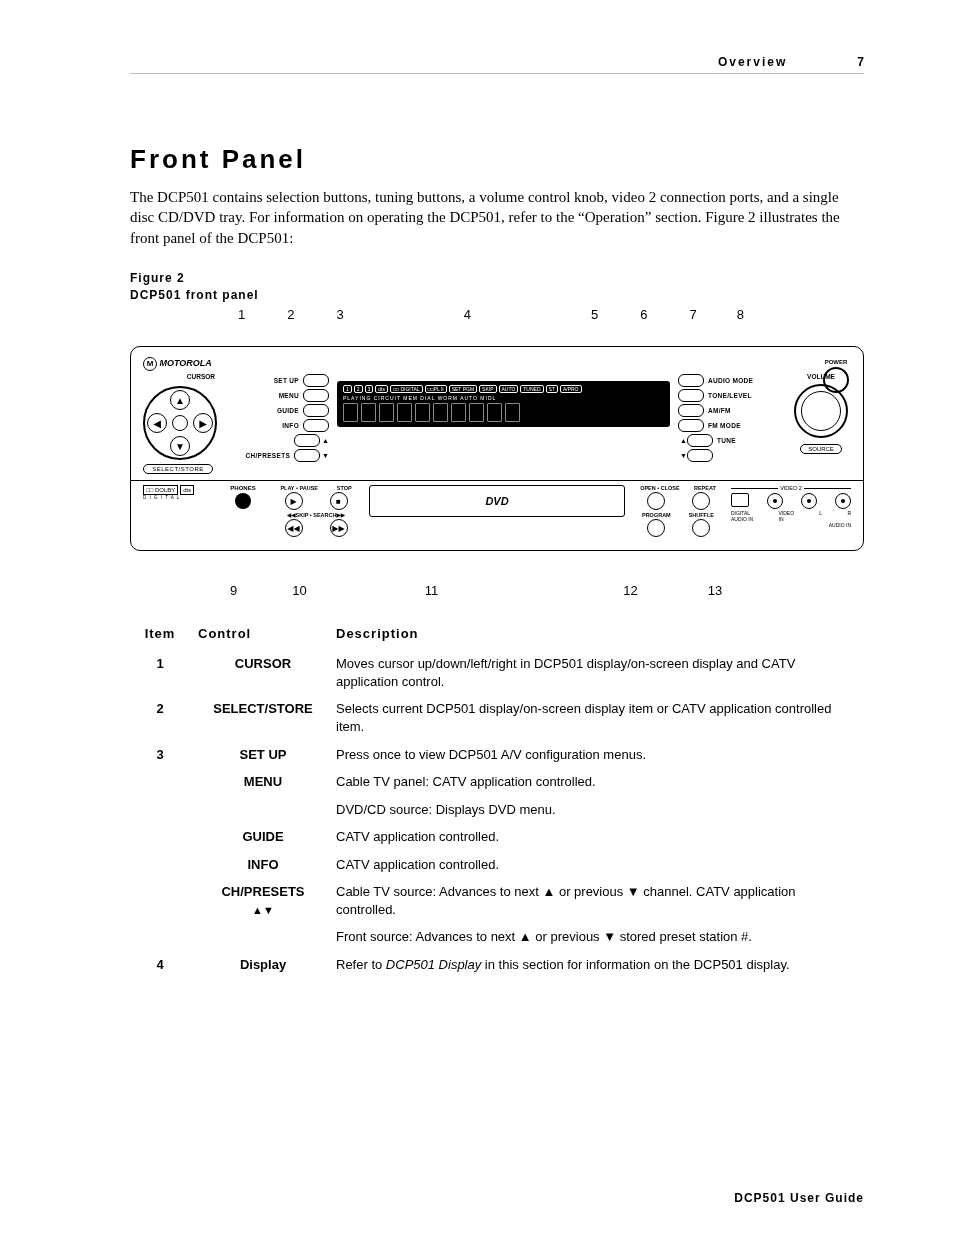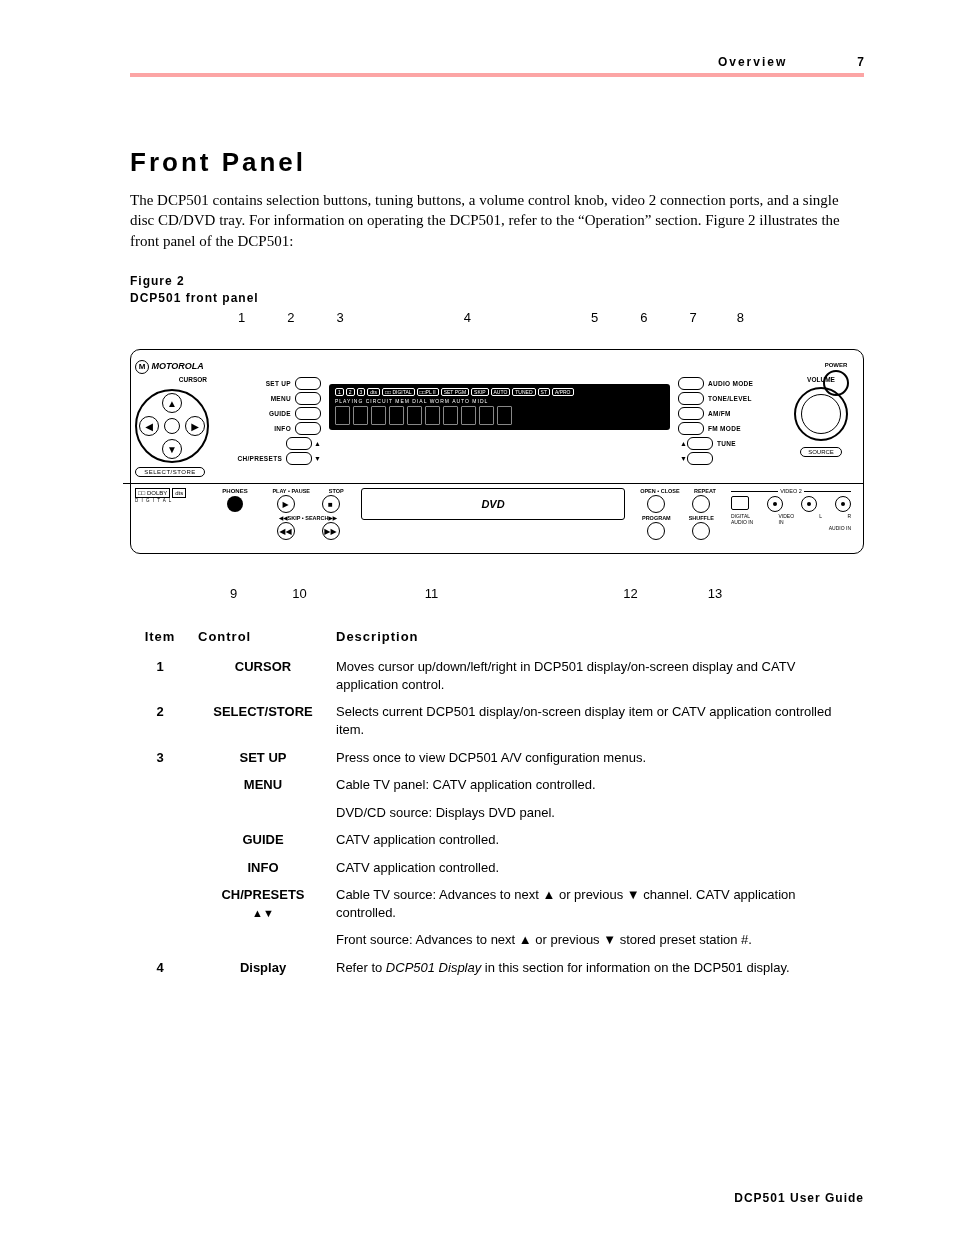--- a/index.html
+++ b/index.html
@@ -13,21 +13,21 @@
     width: 954px;
     height: 1235px;
     box-sizing: border-box;
     padding: 55px 90px 40px 130px;
     position: relative;
   }
   .running-head {
     display: flex;
     justify-content: flex-end;
     align-items: baseline;
-    border-bottom: 4px solid #fca5a5;
+    border-bottom: 1px solid #fca5a5;
     padding-bottom: 4px;
     margin-bottom: 70px;
     font-family: Arial, Helvetica, sans-serif;
     font-size: 12px;
     font-weight: bold;
     letter-spacing: 2px;
   }
   .running-head .pg {
     margin-left: 70px;
     letter-spacing: 0;
@@ -59,21 +59,21 @@
   .callouts-top {
     display: flex;
     padding: 0 30px;
     margin-bottom: 4px;
   }
   .callouts-top span { font-size: 13px; }
   .device {
     border: 1.5px solid #000;
     border-radius: 10px;
     background: #fff;
-    padding: 10px 12px 10px 4px;
+    padding: 10px 12px 10px 12px;
     position: relative;
     height: 205px;
     box-sizing: border-box;
   }
   .logo-row { font-size: 9px; font-weight: bold; font-style: italic; }
   .logo-row .mcircle {
     display:inline-block;width:12px;height:12px;border:1px solid #000;border-radius:50%;
     vertical-align:middle;text-align:center;line-height:12px;font-size:8px;font-style:normal;
   }
   .upper {
@@ -450,21 +450,21 @@
           <td class="desc">Press once to view DCP501 A/V configuration menus.</td>
         </tr>
         <tr>
           <td class="item"></td>
           <td class="ctrl">MENU</td>
           <td class="desc">Cable TV panel: CATV application controlled.</td>
         </tr>
         <tr>
           <td class="item"></td>
           <td class="ctrl"></td>
-          <td class="desc">DVD/CD source: Displays DVD panel.</td>
+          <td class="desc">DVD/CD source: Displays DVD menu.</td>
         </tr>
         <tr>
           <td class="item"></td>
           <td class="ctrl">GUIDE</td>
           <td class="desc">CATV application controlled.</td>
         </tr>
         <tr>
           <td class="item"></td>
           <td class="ctrl">INFO</td>
           <td class="desc">CATV application controlled.</td>

